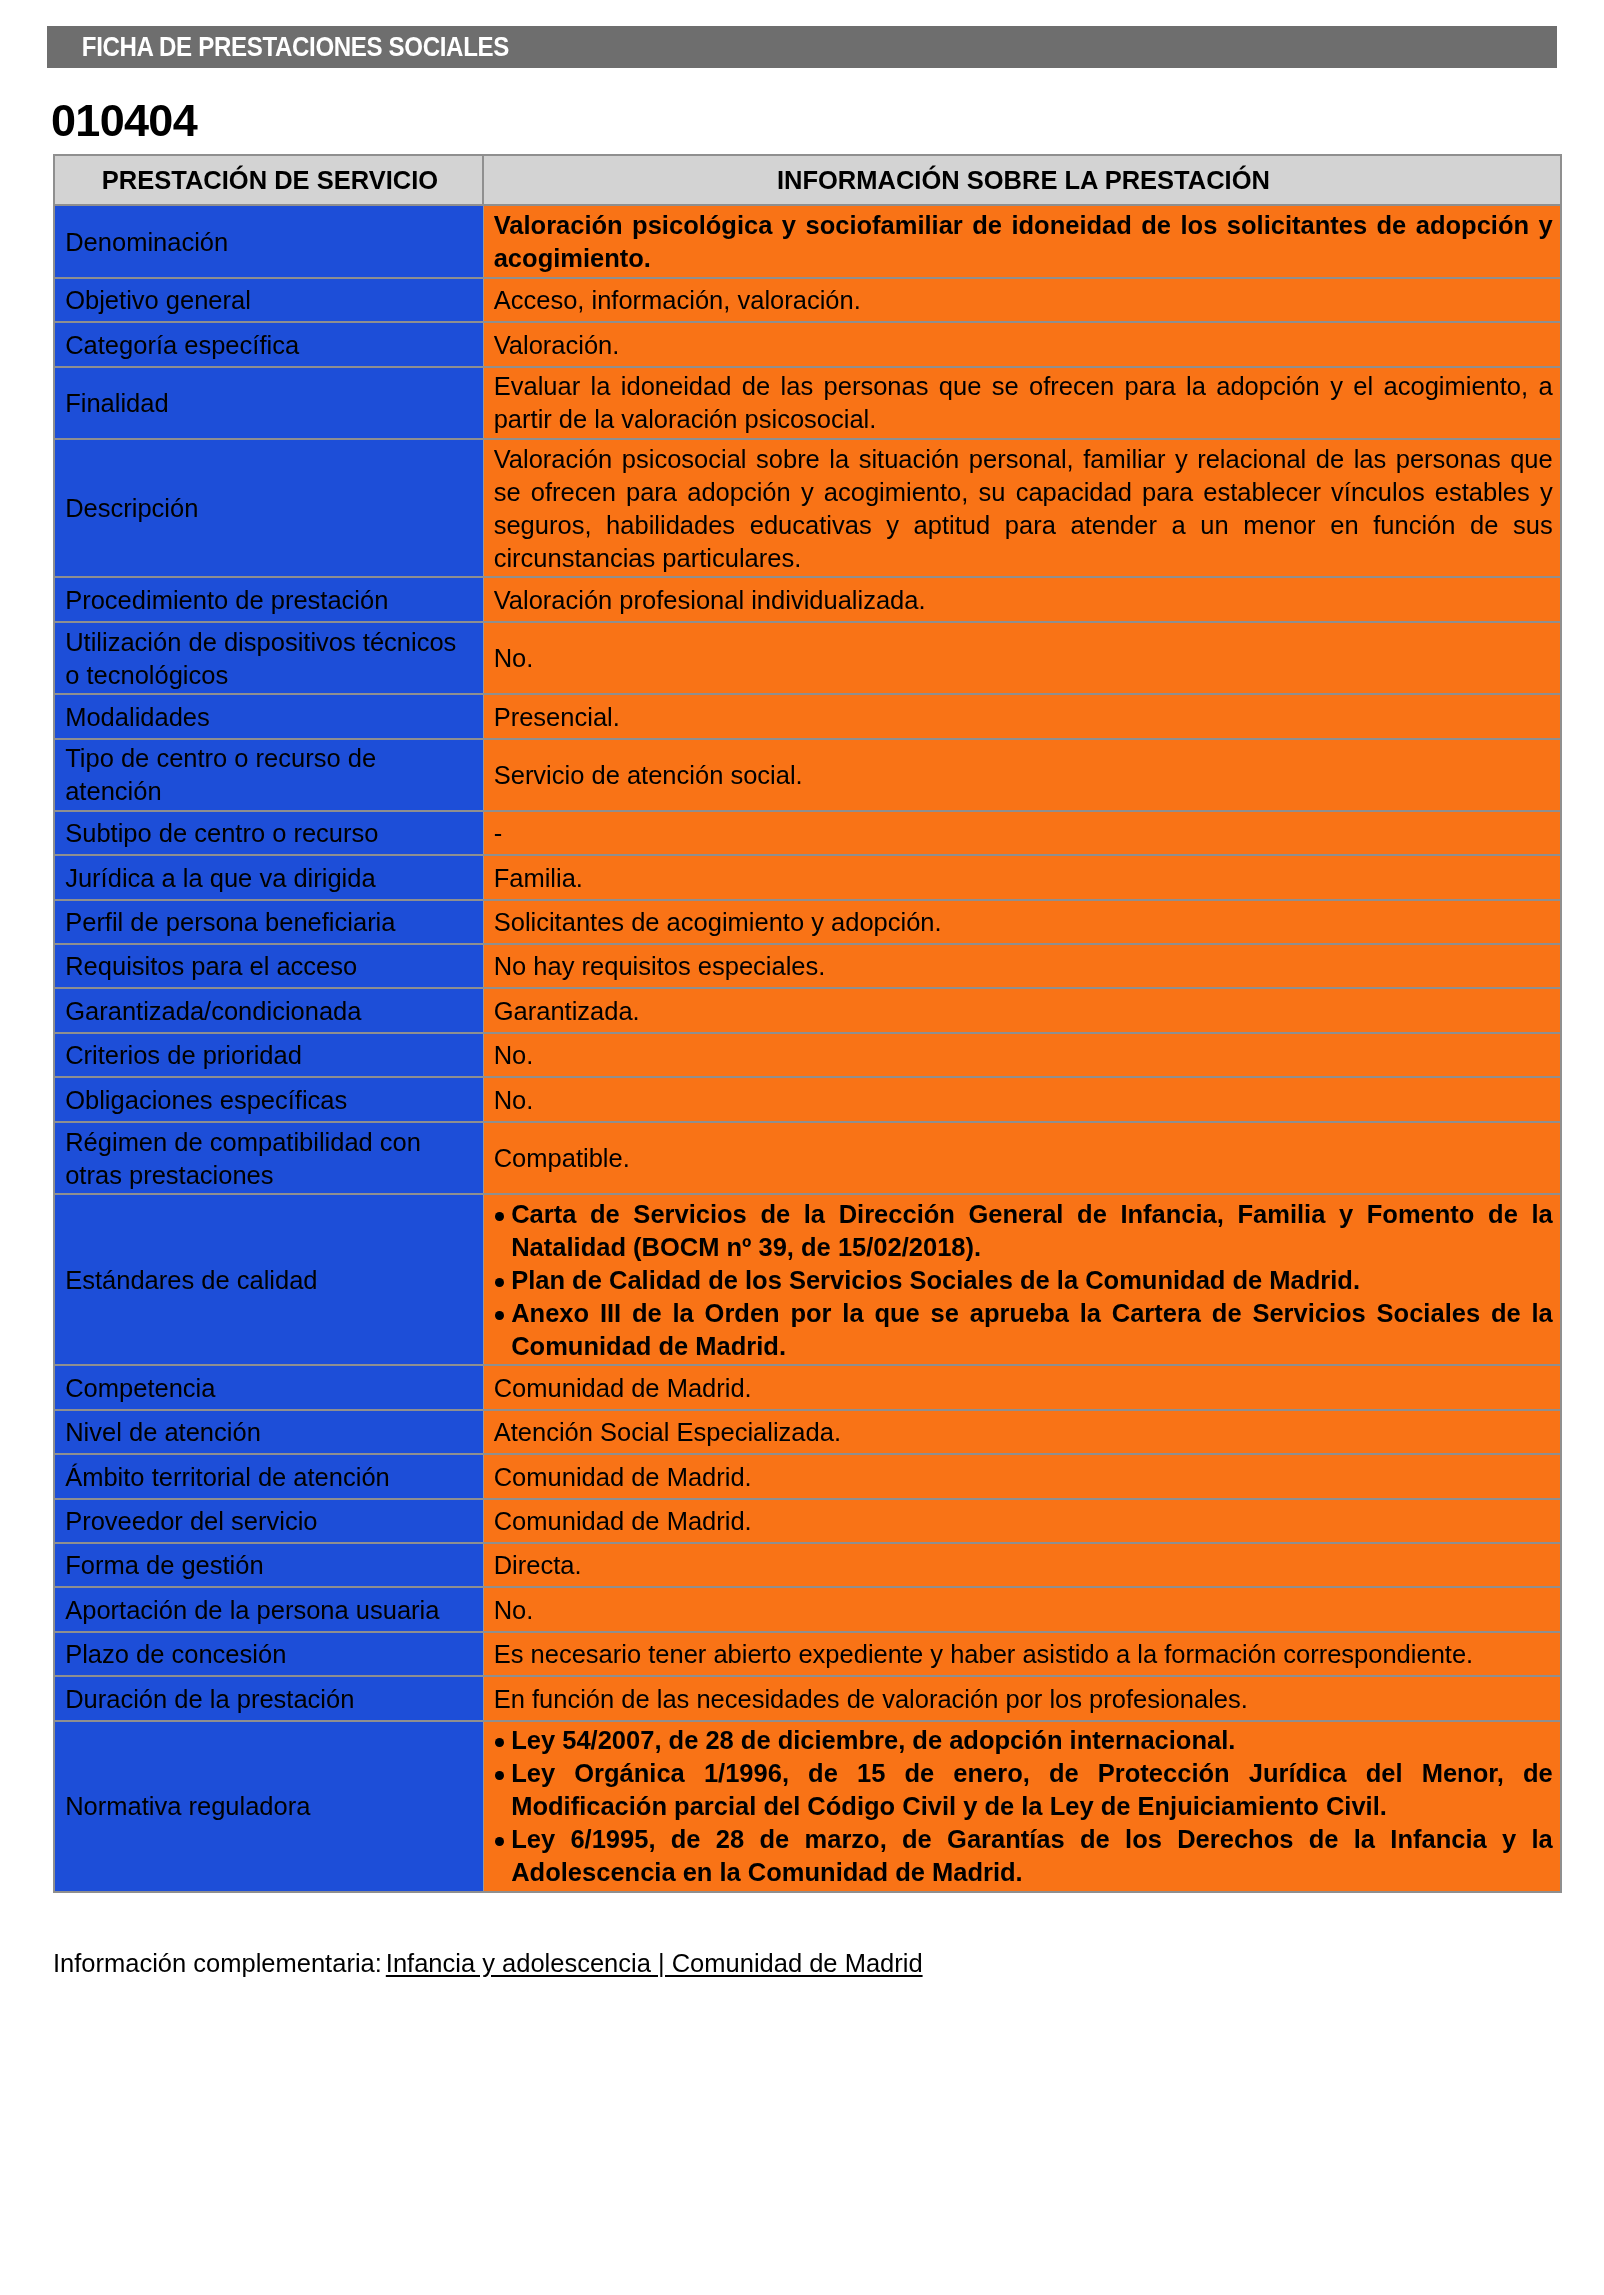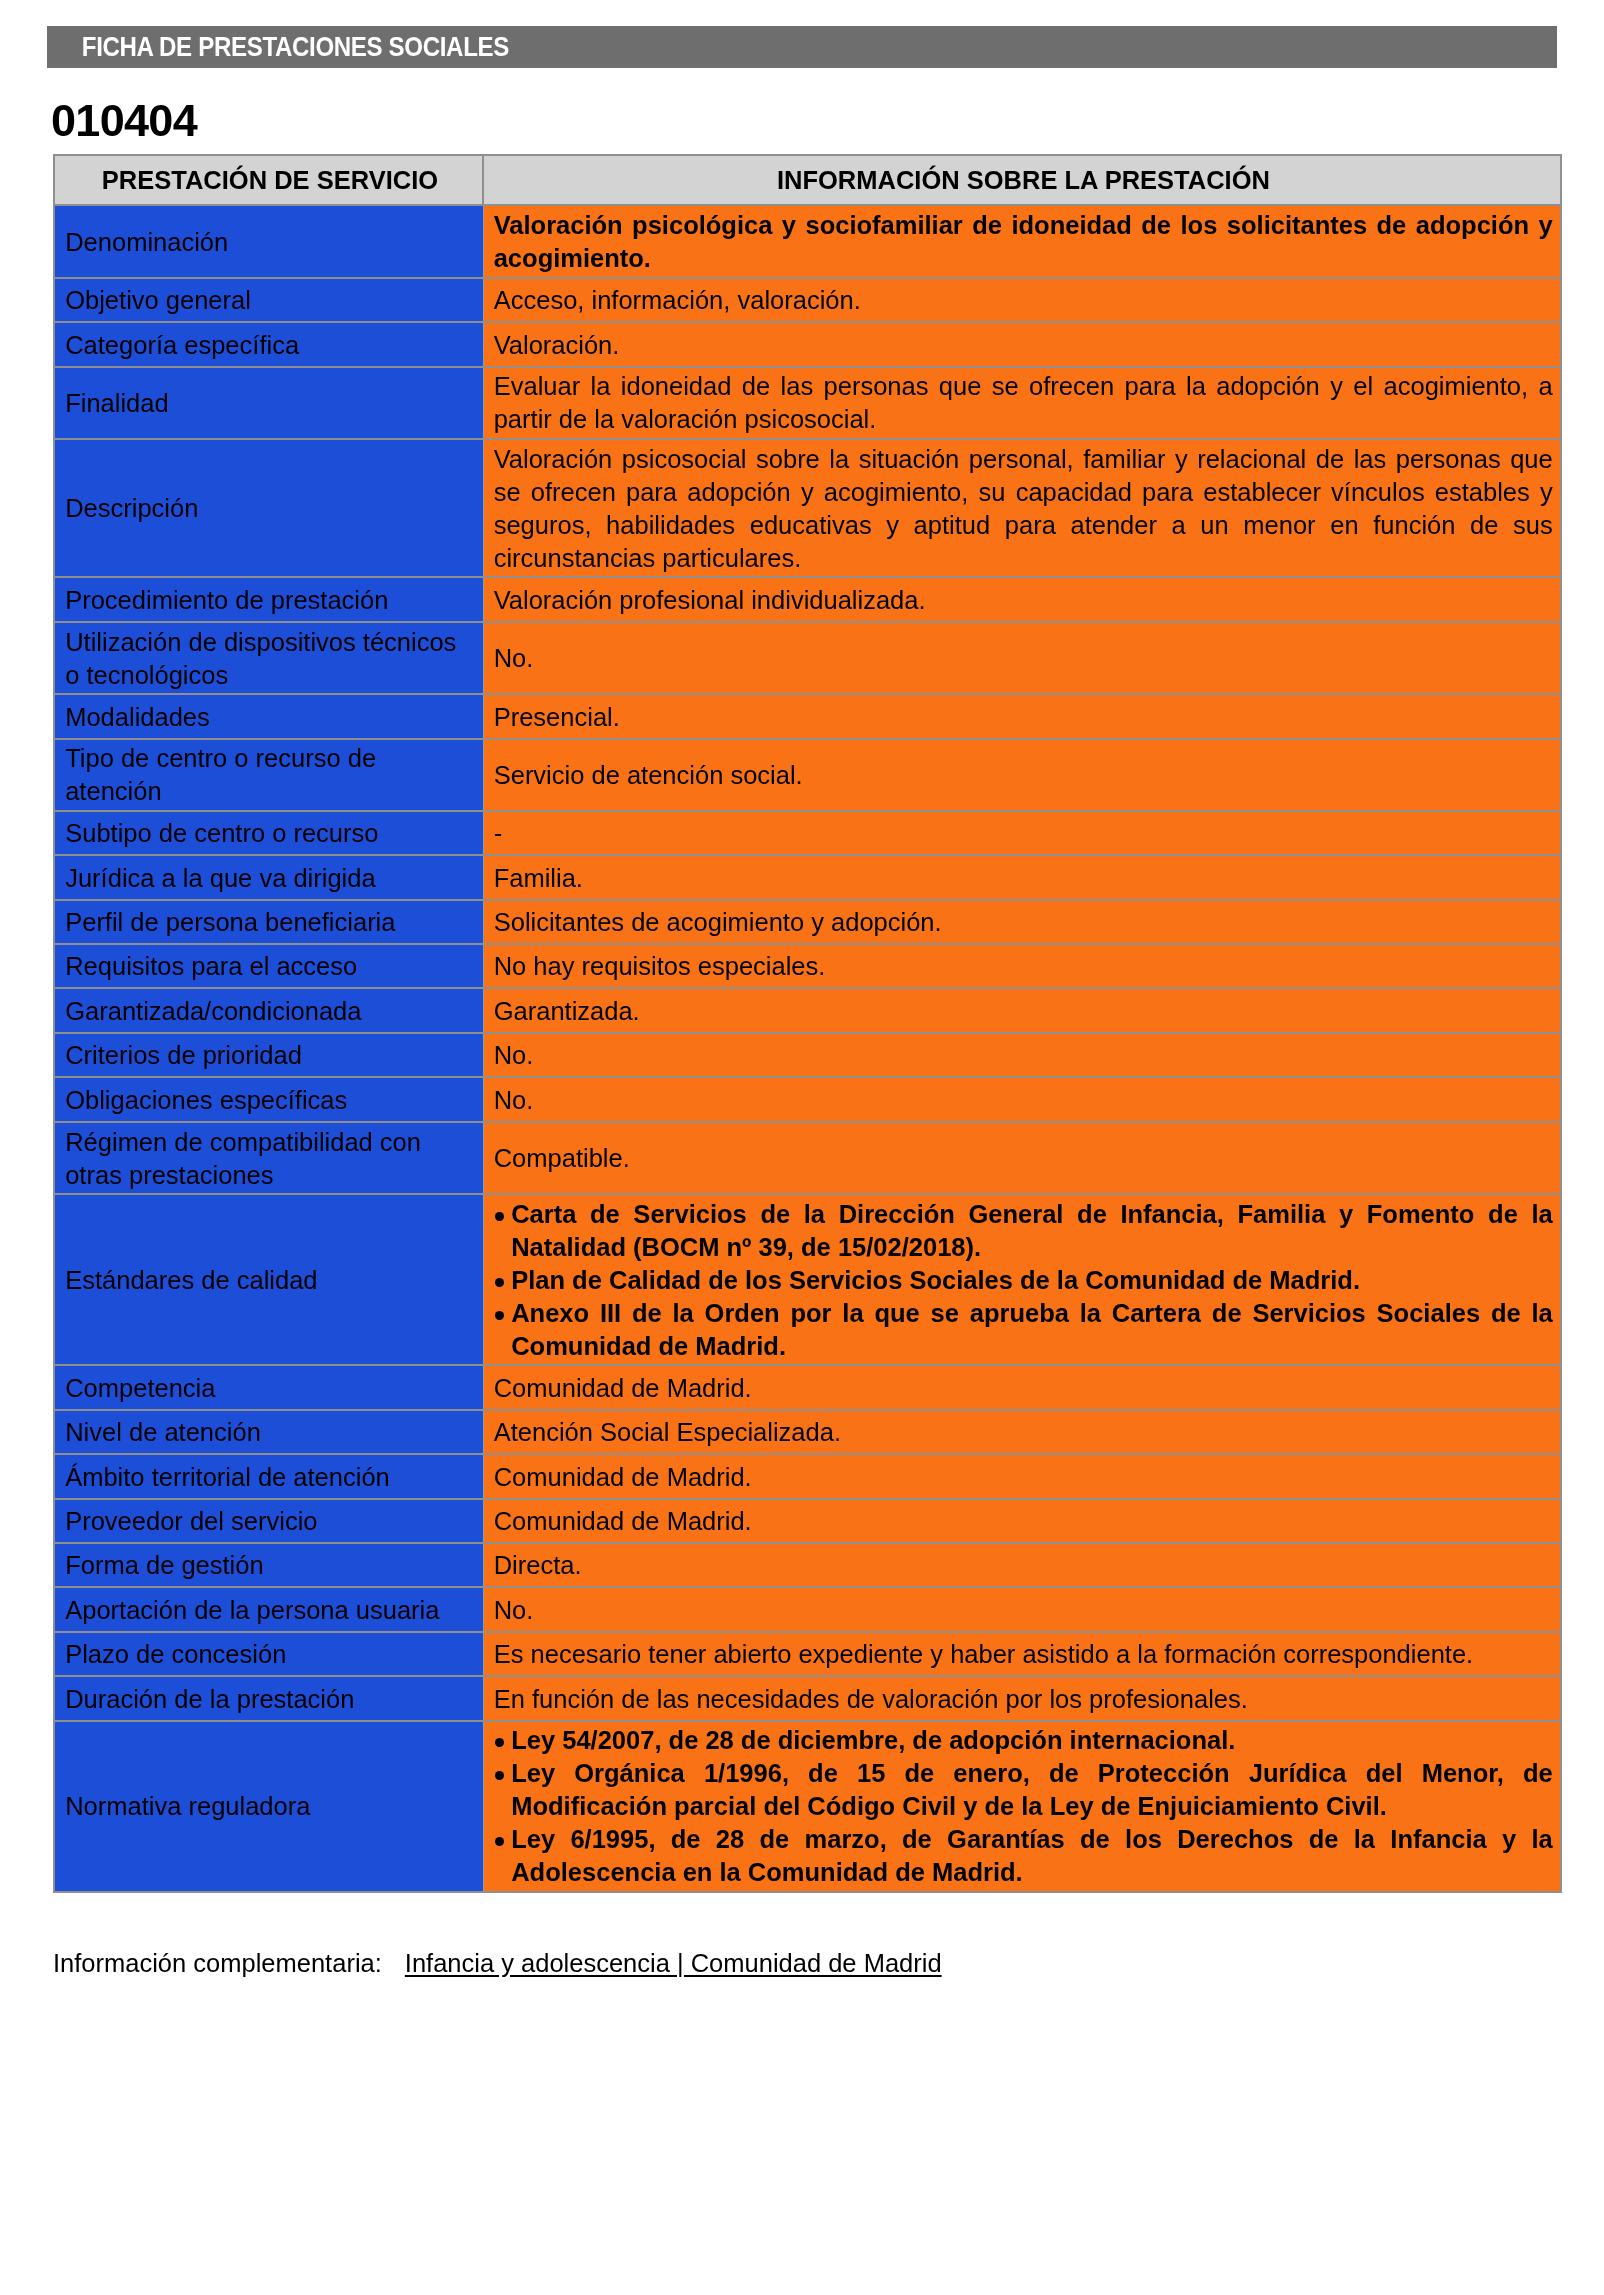--- a/index.html
+++ b/index.html
@@ -43,21 +43,21 @@
   ul.bullets { margin: 0; padding: 0; list-style: none; }
   ul.bullets li { position: relative; padding-left: 17.5px; text-align: justify; font-weight: bold; }
   ul.bullets li::before {
     content: ""; position: absolute; left: 1.5px; top: 14px;
     width: 8.8px; height: 8.8px; border-radius: 50%; background: #000;
   }
   .footer {
     position: absolute; left: 53px; top: 1947px;
     font-size: 25.5px; line-height: 33px;
   }
-  .footer a { color: #000; text-decoration: underline; text-underline-offset: 2.9px; margin-left: 23px; }
+  .footer a { color: #000; text-decoration: underline; text-underline-offset: 2.9px; margin-left: 4px; }
 </style>
 </head>
 <body>
 
 <div class="title-bar">
   <span>FICHA DE PRESTACIONES SOCIALES</span>
 </div>
 
 <div class="code">010404</div>
 

